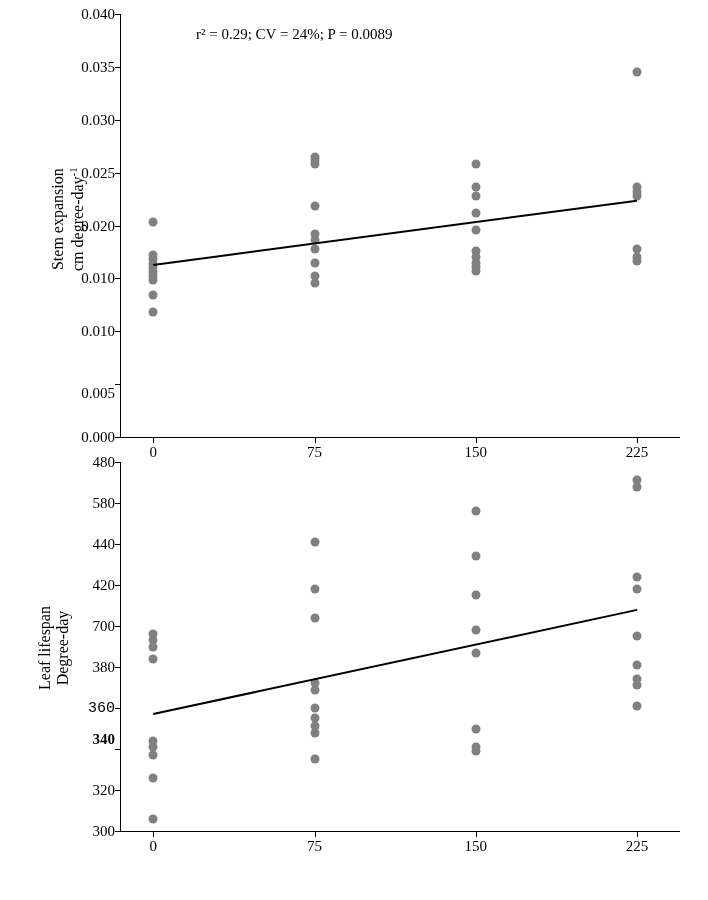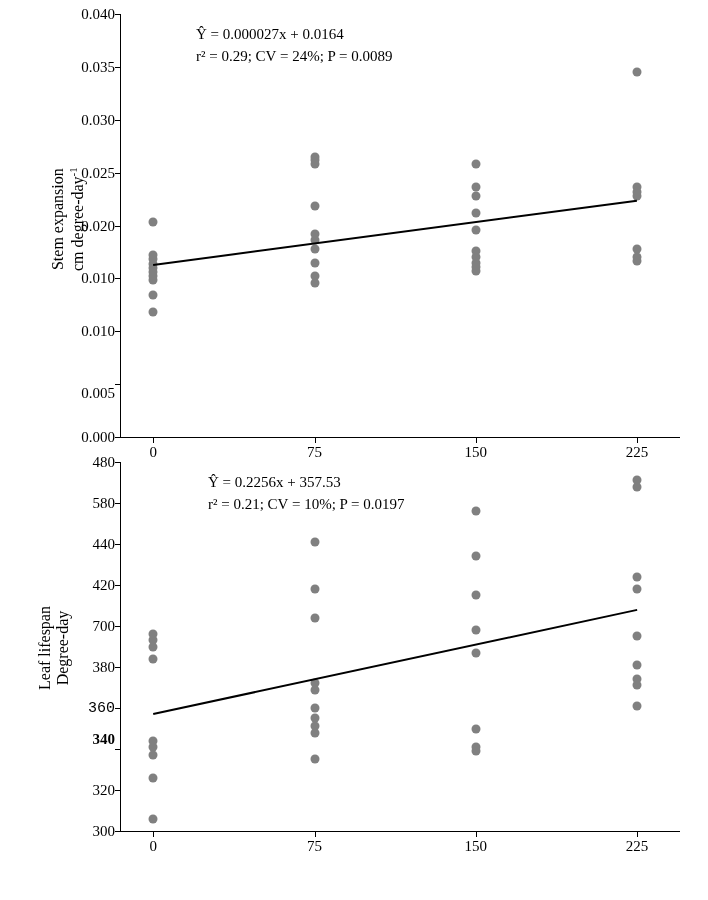--- a/index.html
+++ b/index.html
@@ -94,21 +94,20 @@
         <div class="dot" style="left: 516px; top: 173.43px;"></div>
         <div class="dot" style="left: 516px; top: 177.66px;"></div>
         <div class="dot" style="left: 516px; top: 181.89px;"></div>
         <div class="dot" style="left: 516px; top: 234.765px;"></div>
         <div class="dot" style="left: 516px; top: 243.225px;"></div>
         <div class="dot" style="left: 516px; top: 247.455px;"></div>
         <div class="fitline" style="left: 32.25px; top: 249.57px; width: 487.997px; transform: rotate(-7.56475deg);"></div>
       </div>
 
     <div class="eqn" style="left:196px;top:24px;">
-      <div>Ŷ = 0.000027x + 0.0164</div>
       <div>r² = 0.29; CV = 24%; P = 0.0089</div>
     </div>
 
     <div class="ylabel" style="left:-42px;top:200px;width:220px;transform:rotate(-90deg);">
       <div>Stem expansion</div>
       <div>
         <span>cm degree-day</span><sup>-1</sup>
       </div>
     </div>
   </div>
@@ -175,24 +174,20 @@
         <div class="dot" style="left: 516px; top: 114.8px;"></div>
         <div class="dot" style="left: 516px; top: 127.1px;"></div>
         <div class="dot" style="left: 516px; top: 174.25px;"></div>
         <div class="dot" style="left: 516px; top: 202.95px;"></div>
         <div class="dot" style="left: 516px; top: 217.3px;"></div>
         <div class="dot" style="left: 516px; top: 223.45px;"></div>
         <div class="dot" style="left: 516px; top: 243.95px;"></div>
         <div class="fitline" style="left: 32.25px; top: 251.064px; width: 494.815px; transform: rotate(-12.1397deg);"></div>
       </div>
 
-    <div class="eqn" style="left:208px;top:22px;">
-      <div>Ŷ = 0.2256x + 357.53</div>
-      <div>r² = 0.21; CV = 10%; P = 0.0197</div>
-    </div>
 
     <div class="ylabel" style="left:-46px;top:180px;width:200px;transform:rotate(-90deg);">
       <div>Leaf lifespan</div>
       <div>Degree-day</div>
     </div>
 
   </div>
 
 </div>
 

